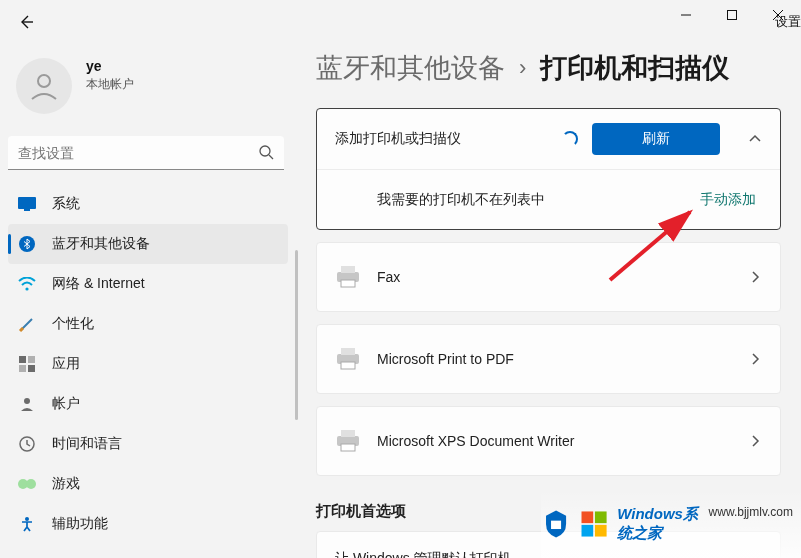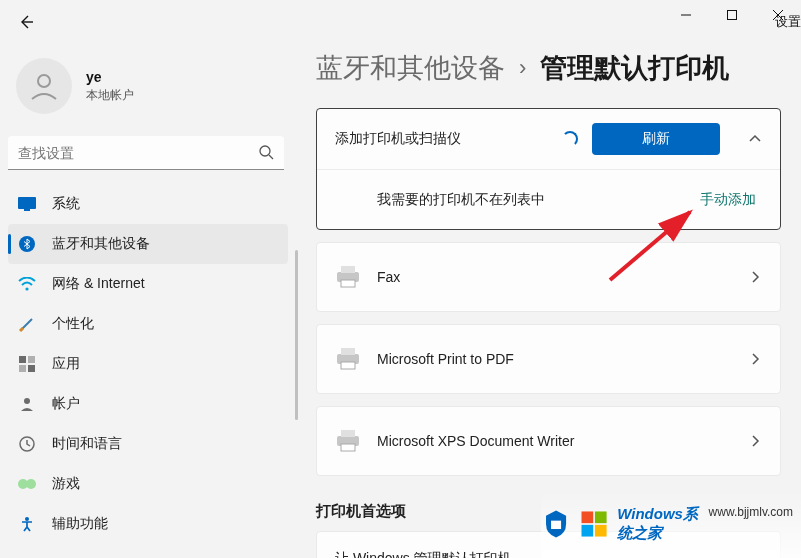--- a/index.html
+++ b/index.html
@@ -7,21 +7,21 @@
 
   
   .titlebar { display: flex; align-items: center; height: 44px; padding-left: 6px; justify-content: space-between; }
   .back-btn { width: 40px; height: 40px; display: flex; align-items: center; justify-content: center; }
   .title-text { font-size: 13px; margin-left: 4px; color: #111; }
   .window-controls { position: absolute; right: 0; top: 0; display: flex; }
   .win-ctrl { width: 46px; height: 30px; display: flex; align-items: center; justify-content: center; }
 
   
   .sidebar { position: absolute; top: 44px; left: 0; width: 300px; height: calc(100% - 44px); padding: 6px 8px 0 8px; }
-  .account { display: flex; align-items: center; gap: 14px; padding: 8px 8px 12px 8px; }
+  .account { display: flex; gap: 14px; padding: 8px 8px 12px 8px; }
   .avatar { width: 56px; height: 56px; border-radius: 50%; background: #e6e6e6; display: flex; align-items: center; justify-content: center; }
   .account-text .name { font-size: 14px; font-weight: 600; color: #111; }
   .account-text .sub { font-size: 12px; color: #555; margin-top: 2px; }
 
   .search-wrap { margin: 10px 8px 14px 0; position: relative; }
   .search { width: 100%; height: 34px; border: none; border-bottom: 1.5px solid #888; background: #fdfdfd; border-radius: 4px 4px 0 0; padding: 0 36px 0 10px; font-size: 14px; color: #555; outline: none; }
   .search-icon { position: absolute; right: 10px; top: 8px; }
 
   .nav { margin-top: 6px; overflow-y: auto; height: 380px; padding-right: 4px; }
   .nav-item { display: flex; align-items: center; height: 40px; padding: 0 10px; border-radius: 4px; cursor: pointer; gap: 16px; }
@@ -205,21 +205,21 @@
       <span class="nav-label">辅助功能</span>
     </div>
   </div>
   <div class="nav-scrollbar"></div>
 </div>
 
 <div class="main">
   <div class="breadcrumb">
     <span class="crumb-parent">蓝牙和其他设备</span>
     <span class="crumb-sep">›</span>
-    <span class="crumb-current">管理默认打印机</span>
+    <span class="crumb-current">打印机和扫描仪</span>
   </div>
 
   <div class="card">
     <div class="card-row">
       <span class="row-label">添加打印机或扫描仪</span>
       <div class="spinner"></div>
       <button class="refresh-btn">刷新</button>
       <svg class="chev" viewBox="0 0 14 14">
           <path d="M2 9 L7 4 L12 9" stroke="#555" stroke-width="1.5" fill="none"></path>
         </svg>

